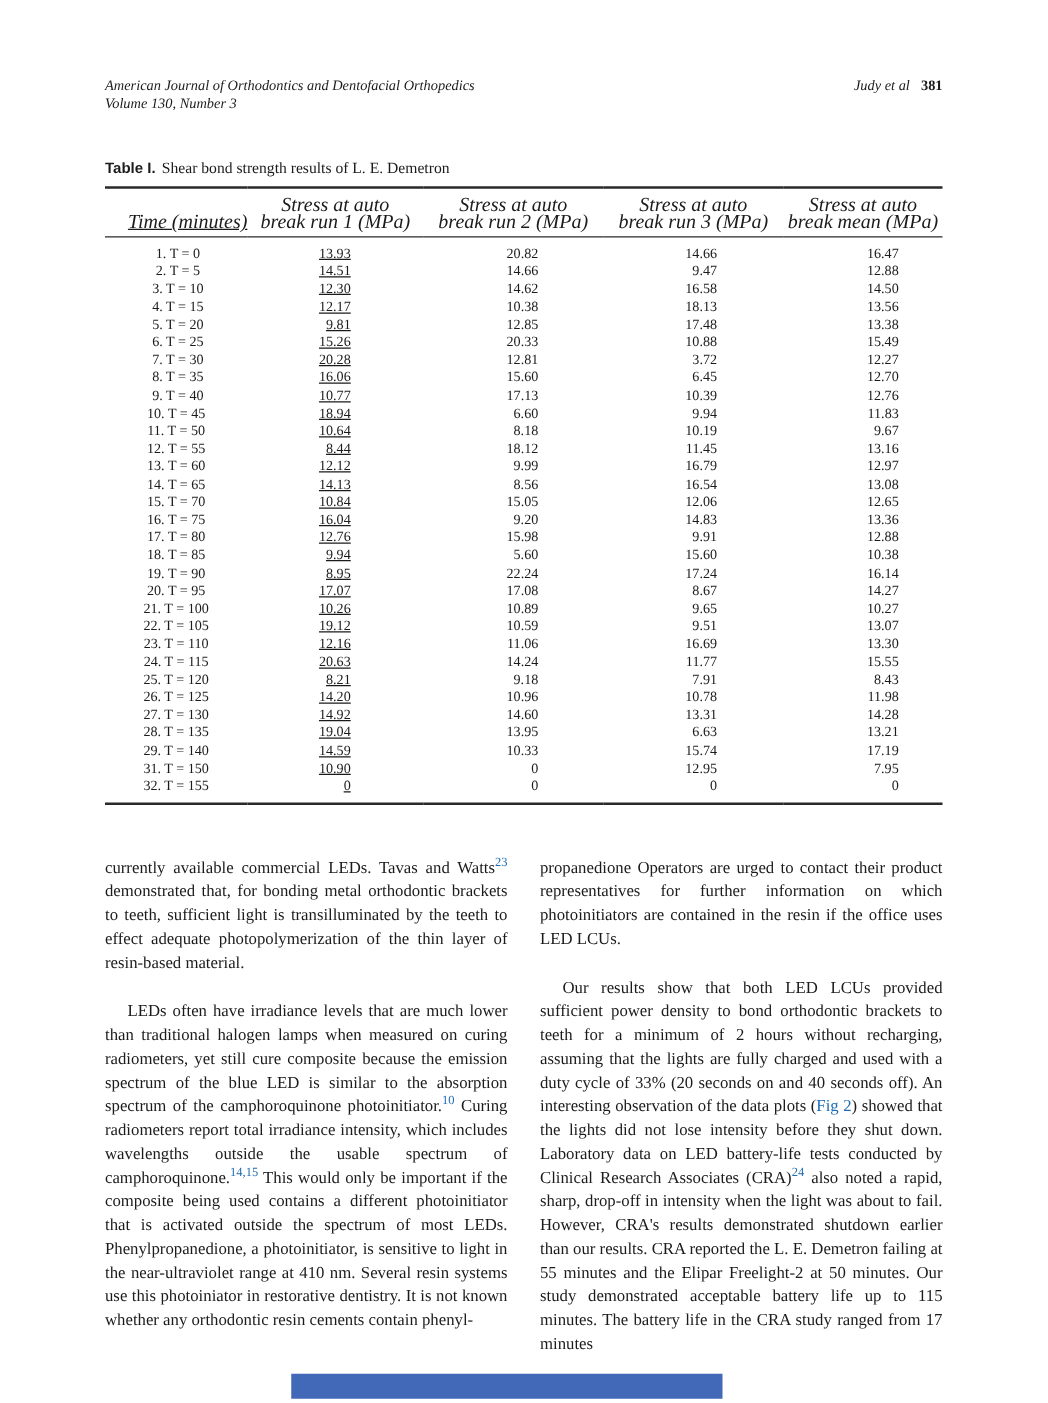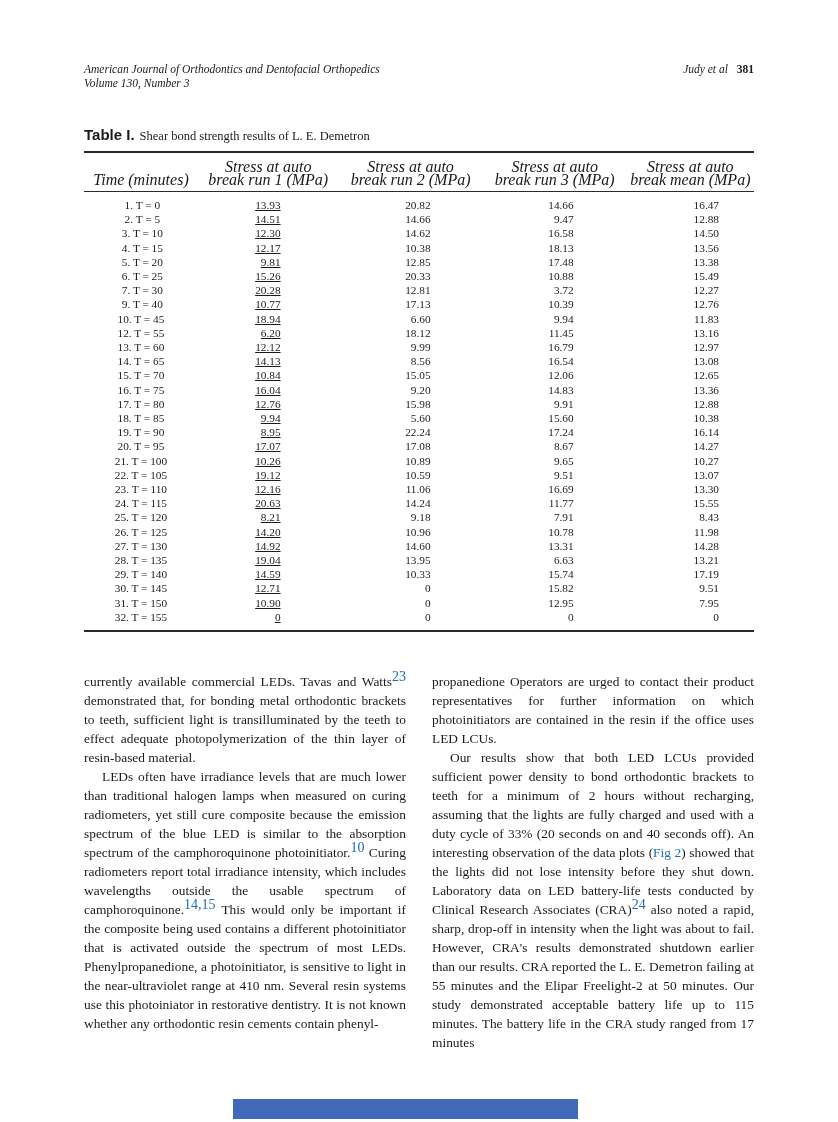--- a/index.html
+++ b/index.html
@@ -15,45 +15,45 @@
   .running-head { display:flex; justify-content:space-between; align-items:flex-start;
     font-size:11.5px; line-height:14px; }
   .rh-left { font-style:italic; }
   .rh-right { white-space:nowrap; }
   .rh-authors { font-style:italic; }
   .rh-page { font-weight:bold; font-style:normal; margin-left:6px; }
 
   
   .table-block { margin-top:37px; }
   .table-caption { font-size:12.5px; line-height:15px; margin-bottom:7px; }
-  .tbl-label { font-family:"Liberation Sans","DejaVu Sans",sans-serif; font-weight:bold; font-size:15px; margin-right:5px; }
+  .tbl-label { font-family:"Liberation Sans","DejaVu Sans",sans-serif; font-weight:bold; font-size:12px; margin-right:5px; }
   .data-table { width:100%; border-collapse:collapse; border-top:2px solid #2a2a2a; border-bottom:2px solid #2a2a2a; }
   .data-table thead tr { border-bottom:1px solid #2a2a2a; }
   .data-table th {
     font-style:italic; font-weight:normal; font-size:16px; line-height:13px;
     text-align:center; vertical-align:bottom; padding:7px 0 5px 0; white-space:pre-line;
   }
-  .data-table th.col-time { text-align:center; }
+  .data-table th.col-time { text-align:right;text-decoration:underline; }
   .data-table td { font-size:11.3px; line-height:14.2px; height:14.2px; text-align:right; }
   .data-table td.time-cell { text-align:center; white-space:pre; }
   .data-table tbody tr:first-child td { padding-top:6px; }
   .data-table tbody tr:last-child td { padding-bottom:6px; }
   .data-table td:nth-child(2) { padding-right:58px;text-decoration:underline; }
   .data-table td:nth-child(3) { padding-right:52px; }
   .data-table td:nth-child(4) { padding-right:53px; }
   .data-table td:nth-child(5) { padding-right:35px; }
   col.c-time { width:17%; } col.c-r1 { width:21%; } col.c-r2 { width:21.5%; }
   col.c-r3 { width:21.5%; } col.c-mean { width:19%; }
 
   
   .text-columns { display:flex; gap:26px; margin-top:40px; }
   .text-col { width:322px; font-size:13.4px; line-height:19px; text-align:justify; }
   .para { margin:0; }
-  .para.indent { text-indent:18px; }
-  sup.ref-link { color:var(--link-color,#1f6cb5); font-size:14px; line-height:0; vertical-align:super; }
+  .para.indent { text-indent:18px;margin-top:20px; }
+  sup.ref-link { color:var(--link-color,#1f6cb5); font-size:10px; line-height:0; vertical-align:super; }
   .fig-link { color:var(--link-color,#1f6cb5); }
 
   
   .bottom-bar { position:absolute; left:233px; bottom:3px; width:345px; height:20px;
     background:var(--bar-color,#4169b8); }
 </style>
 </head>
 <body>
 
 <div class="page">
@@ -138,36 +138,50 @@
             <td class="value-cell">15.49</td>
           </tr>
           <tr>
             <td class="time-cell"> 7. T = 30</td>
             <td class="value-cell">20.28</td>
             <td class="value-cell">12.81</td>
             <td class="value-cell">3.72</td>
             <td class="value-cell">12.27</td>
           </tr>
           <tr>
+            <td class="time-cell"> 8. T = 35</td>
+            <td class="value-cell">16.06</td>
+            <td class="value-cell">15.60</td>
+            <td class="value-cell">6.45</td>
+            <td class="value-cell">12.70</td>
+          </tr>
+          <tr>
             <td class="time-cell"> 9. T = 40</td>
             <td class="value-cell">10.77</td>
             <td class="value-cell">17.13</td>
             <td class="value-cell">10.39</td>
             <td class="value-cell">12.76</td>
           </tr>
           <tr>
             <td class="time-cell">10. T = 45</td>
             <td class="value-cell">18.94</td>
             <td class="value-cell">6.60</td>
             <td class="value-cell">9.94</td>
             <td class="value-cell">11.83</td>
           </tr>
           <tr>
+            <td class="time-cell">11. T = 50</td>
+            <td class="value-cell">10.64</td>
+            <td class="value-cell">8.18</td>
+            <td class="value-cell">10.19</td>
+            <td class="value-cell">9.67</td>
+          </tr>
+          <tr>
             <td class="time-cell">12. T = 55</td>
-            <td class="value-cell">6.20</td>
+            <td class="value-cell">8.44</td>
             <td class="value-cell">18.12</td>
             <td class="value-cell">11.45</td>
             <td class="value-cell">13.16</td>
           </tr>
           <tr>
             <td class="time-cell">13. T = 60</td>
             <td class="value-cell">12.12</td>
             <td class="value-cell">9.99</td>
             <td class="value-cell">16.79</td>
             <td class="value-cell">12.97</td>
@@ -276,27 +290,20 @@
             <td class="value-cell">13.95</td>
             <td class="value-cell">6.63</td>
             <td class="value-cell">13.21</td>
           </tr>
           <tr>
             <td class="time-cell">29. T = 140</td>
             <td class="value-cell">14.59</td>
             <td class="value-cell">10.33</td>
             <td class="value-cell">15.74</td>
             <td class="value-cell">17.19</td>
-          </tr>
-          <tr>
-            <td class="time-cell">30. T = 145</td>
-            <td class="value-cell">12.71</td>
-            <td class="value-cell">0</td>
-            <td class="value-cell">15.82</td>
-            <td class="value-cell">9.51</td>
           </tr>
           <tr>
             <td class="time-cell">31. T = 150</td>
             <td class="value-cell">10.90</td>
             <td class="value-cell">0</td>
             <td class="value-cell">12.95</td>
             <td class="value-cell">7.95</td>
           </tr>
           <tr>
             <td class="time-cell">32. T = 155</td>

